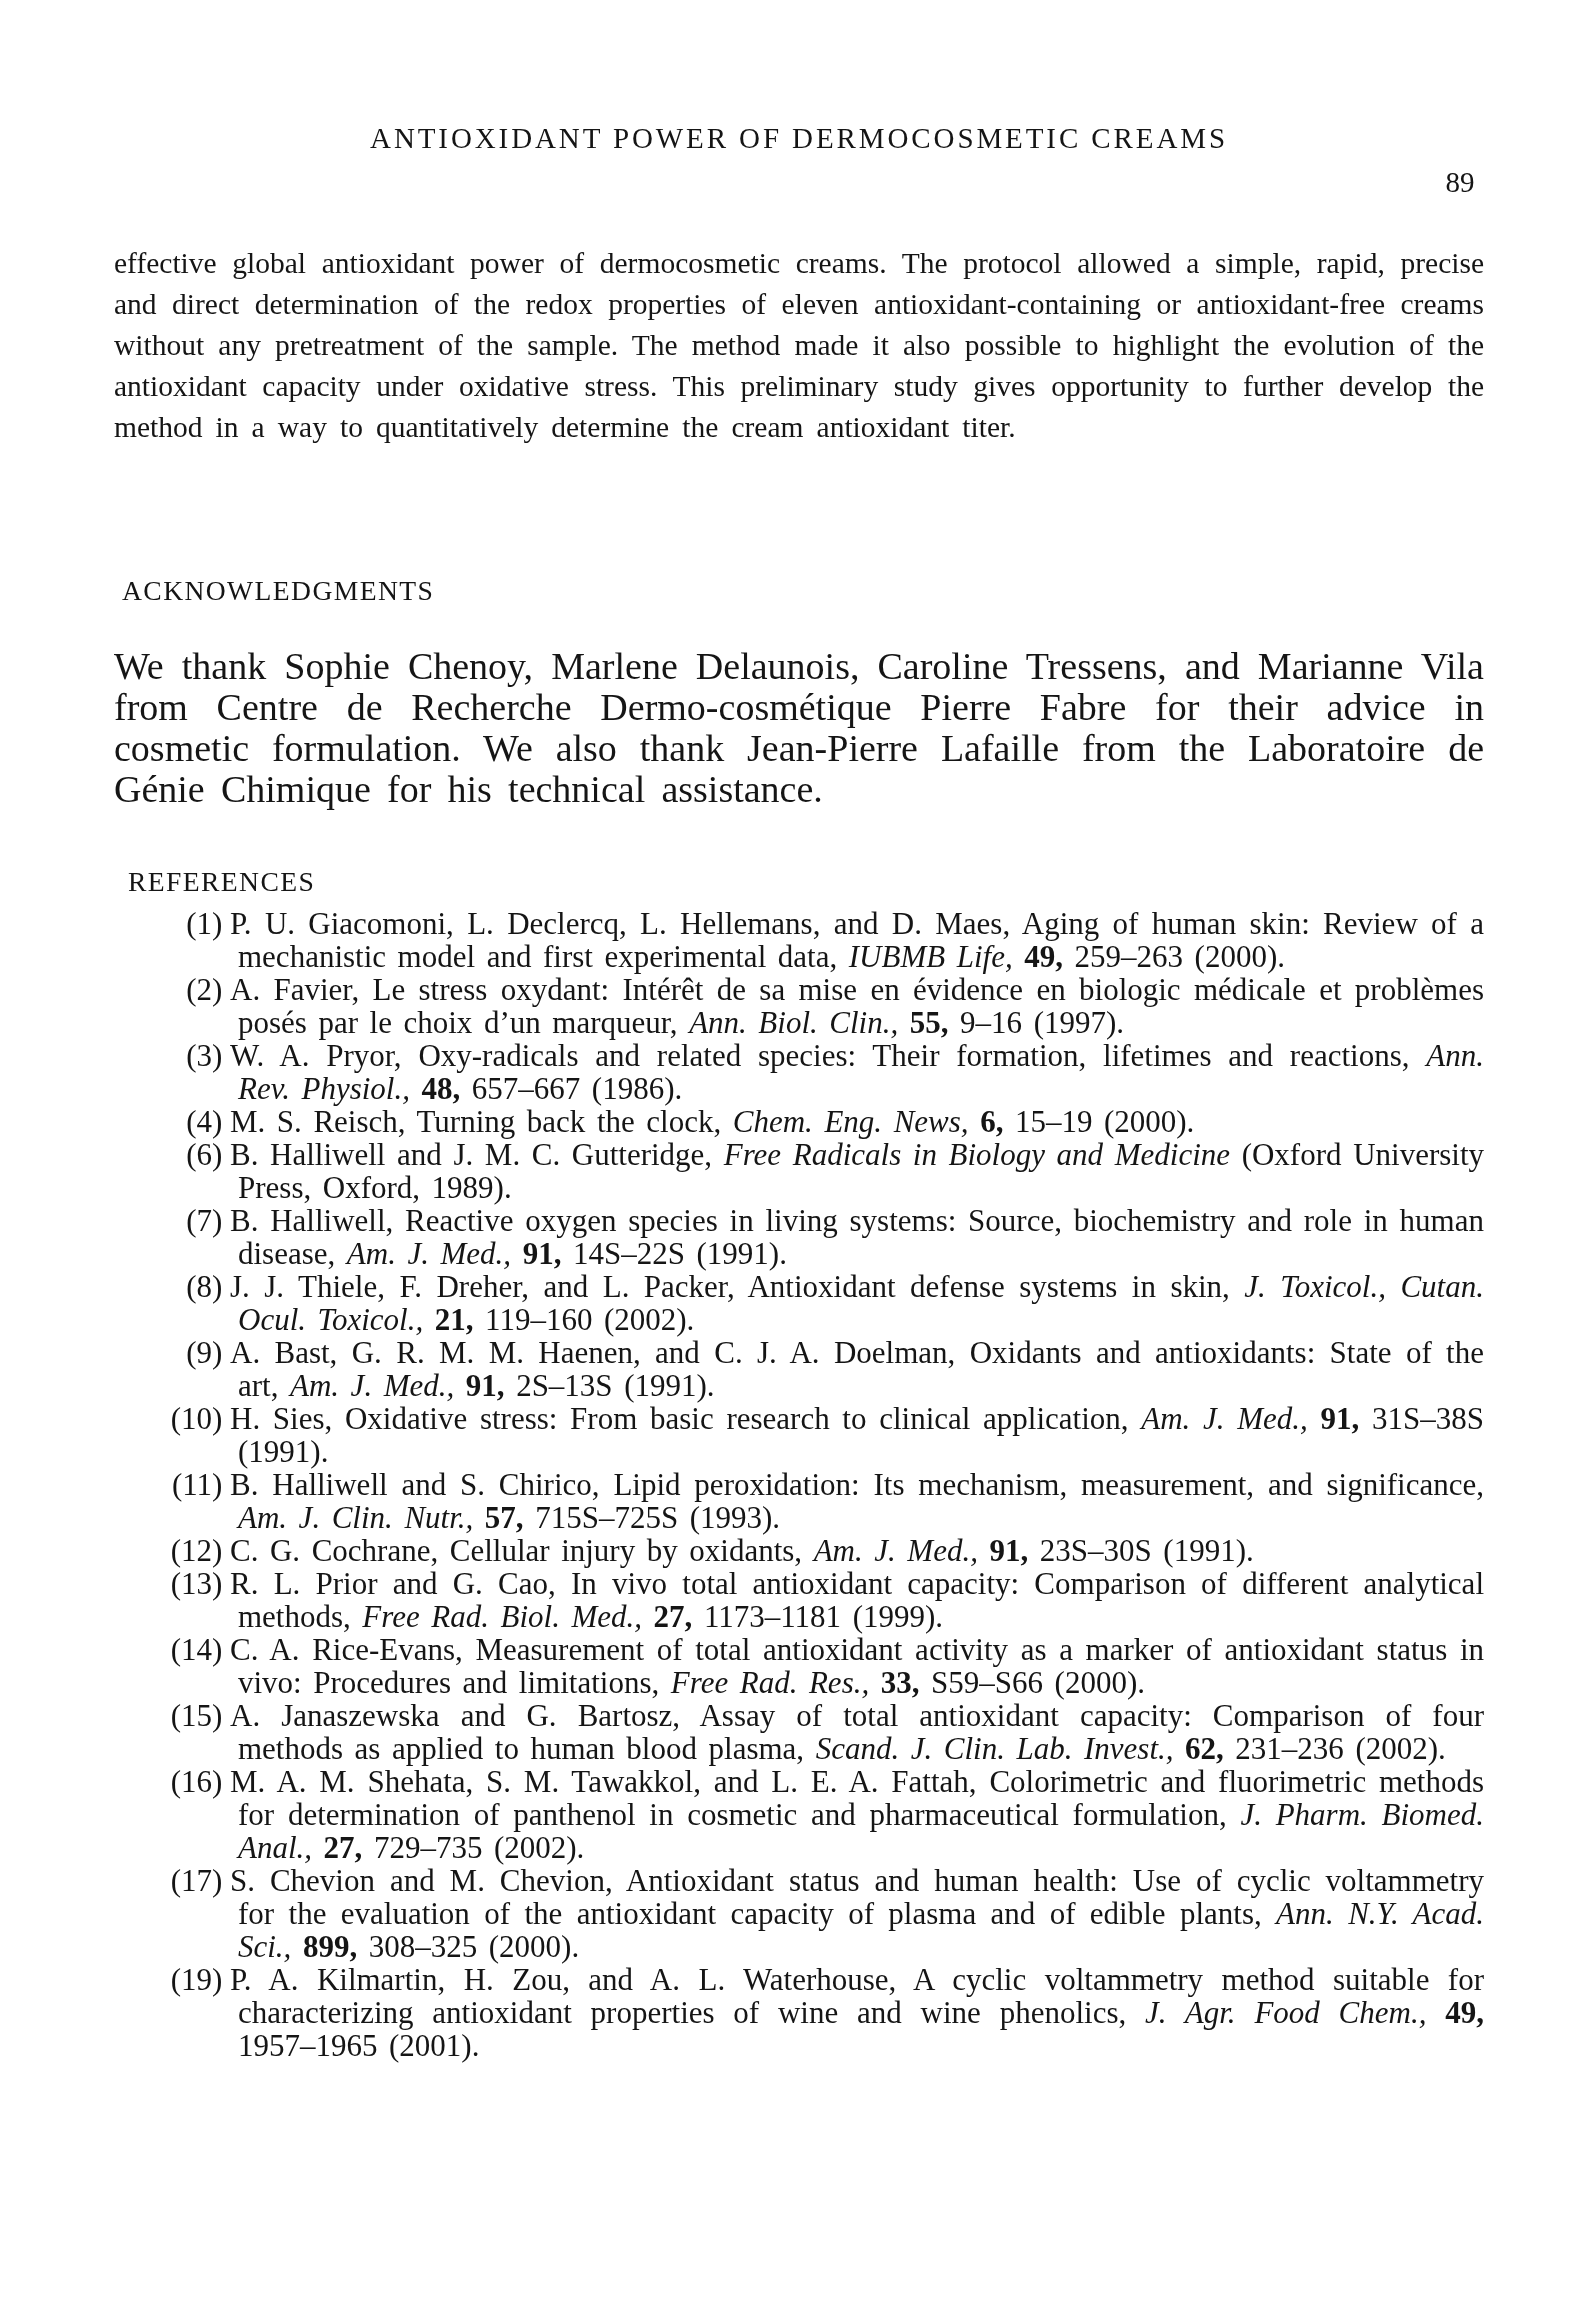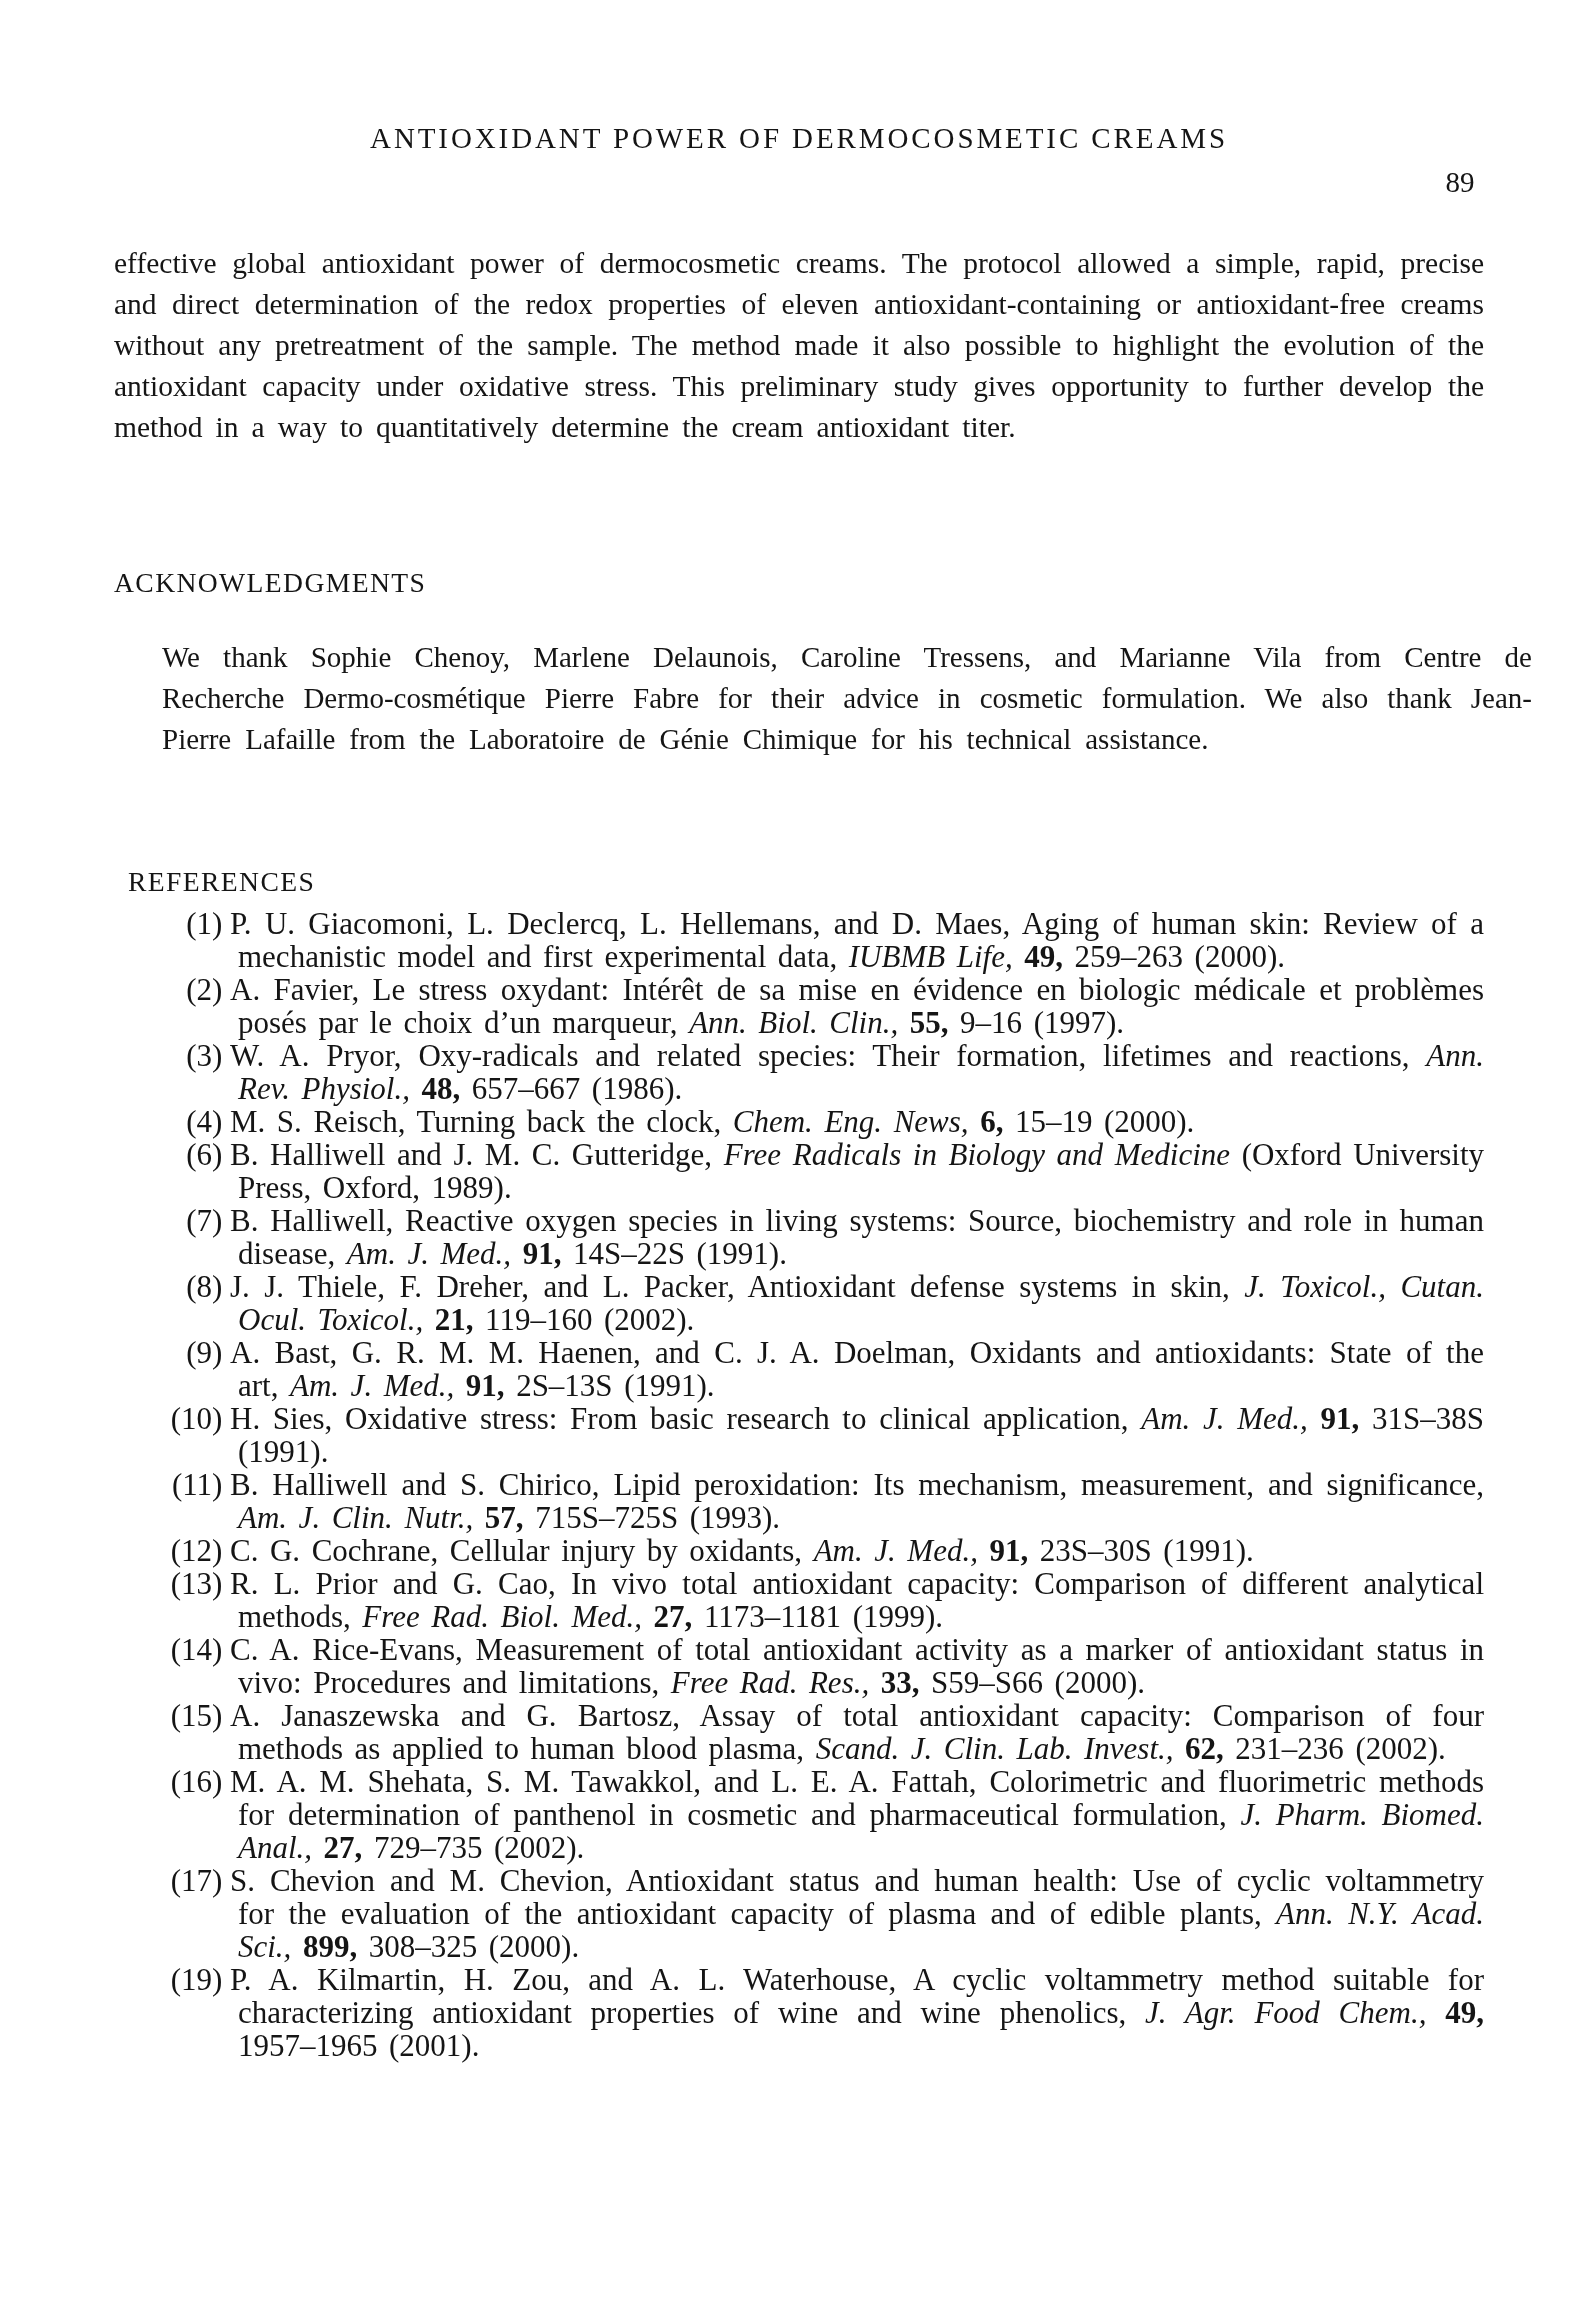--- a/index.html
+++ b/index.html
@@ -45,25 +45,24 @@
     left: 114px;
     font-size: 27.6px;
     letter-spacing: 1.4px;
   }
   .ack-heading { top: 567px; }
   .ack-para {
     position: absolute;
     top: 608px;
     left: 114px;
     width: 1370px;
-    font-size: 29px;
+    font-size: 38px;
     line-height: 41px;
     text-align: justify;
     word-spacing: 6.7px;
-    margin-left: 48px;
   }
   .refs-heading { top: 852px; }
   .ref-list {
     position: absolute;
     top: 907px;
     left: 114px;
     width: 1370px;
     font-size: 31px;
     line-height: 33px;
   }
@@ -88,21 +87,21 @@
 
 <div class="page">
 
   <div class="running-head">
     <span>ANTIOXIDANT POWER OF DERMOCOSMETIC CREAMS</span>
     <span class="page-num">89</span>
   </div>
 
   <p class="intro">effective global antioxidant power of dermocosmetic creams. The protocol allowed a simple, rapid, precise and direct determination of the redox properties of eleven antioxidant-containing or antioxidant-free creams without any pretreatment of the sample. The method made it also possible to highlight the evolution of the antioxidant capacity under oxidative stress. This preliminary study gives opportunity to further develop the method in a way to quantitatively determine the cream antioxidant titer.</p>
 
-  <h2 class="section-heading ack-heading" style="margin:0; font-weight:normal;">ACKNOWLEDGMENTS</h2>
+  <h2 class="section-heading ack-heading" style="margin:8px; font-weight:normal;">ACKNOWLEDGMENTS</h2>
 
   <p class="ack-para">We thank Sophie Chenoy, Marlene Delaunois, Caroline Tressens, and Marianne Vila from Centre de Recherche Dermo-cosmétique Pierre Fabre for their advice in cosmetic formulation. We also thank Jean-Pierre Lafaille from the Laboratoire de Génie Chimique for his technical assistance.</p>
 
   <h2 class="section-heading refs-heading" style="margin:14px; font-weight:normal;">REFERENCES</h2>
 
   <div class="ref-list">
       <div class="ref"><span class="ref-num">(1)</span><span class="ref-text"><span>P. U. Giacomoni, L. Declercq, L. Hellemans, and D. Maes, Aging of human skin: Review of a mechanistic model and first experimental data, </span><i>IUBMB Life, </i><b>49,</b><span> 259–263 (2000).</span></span></div>
       <div class="ref"><span class="ref-num">(2)</span><span class="ref-text"><span>A. Favier, Le stress oxydant: Intérêt de sa mise en évidence en biologic médicale et problèmes posés par le choix d’un marqueur, </span><i>Ann. Biol. Clin., </i><b>55,</b><span> 9–16 (1997).</span></span></div>
       <div class="ref"><span class="ref-num">(3)</span><span class="ref-text"><span>W. A. Pryor, Oxy-radicals and related species: Their formation, lifetimes and reactions, </span><i>Ann. Rev. Physiol., </i><b>48,</b><span> 657–667 (1986).</span></span></div>
       <div class="ref"><span class="ref-num">(4)</span><span class="ref-text"><span>M. S. Reisch, Turning back the clock, </span><i>Chem. Eng. News, </i><b>6,</b><span> 15–19 (2000).</span></span></div>

